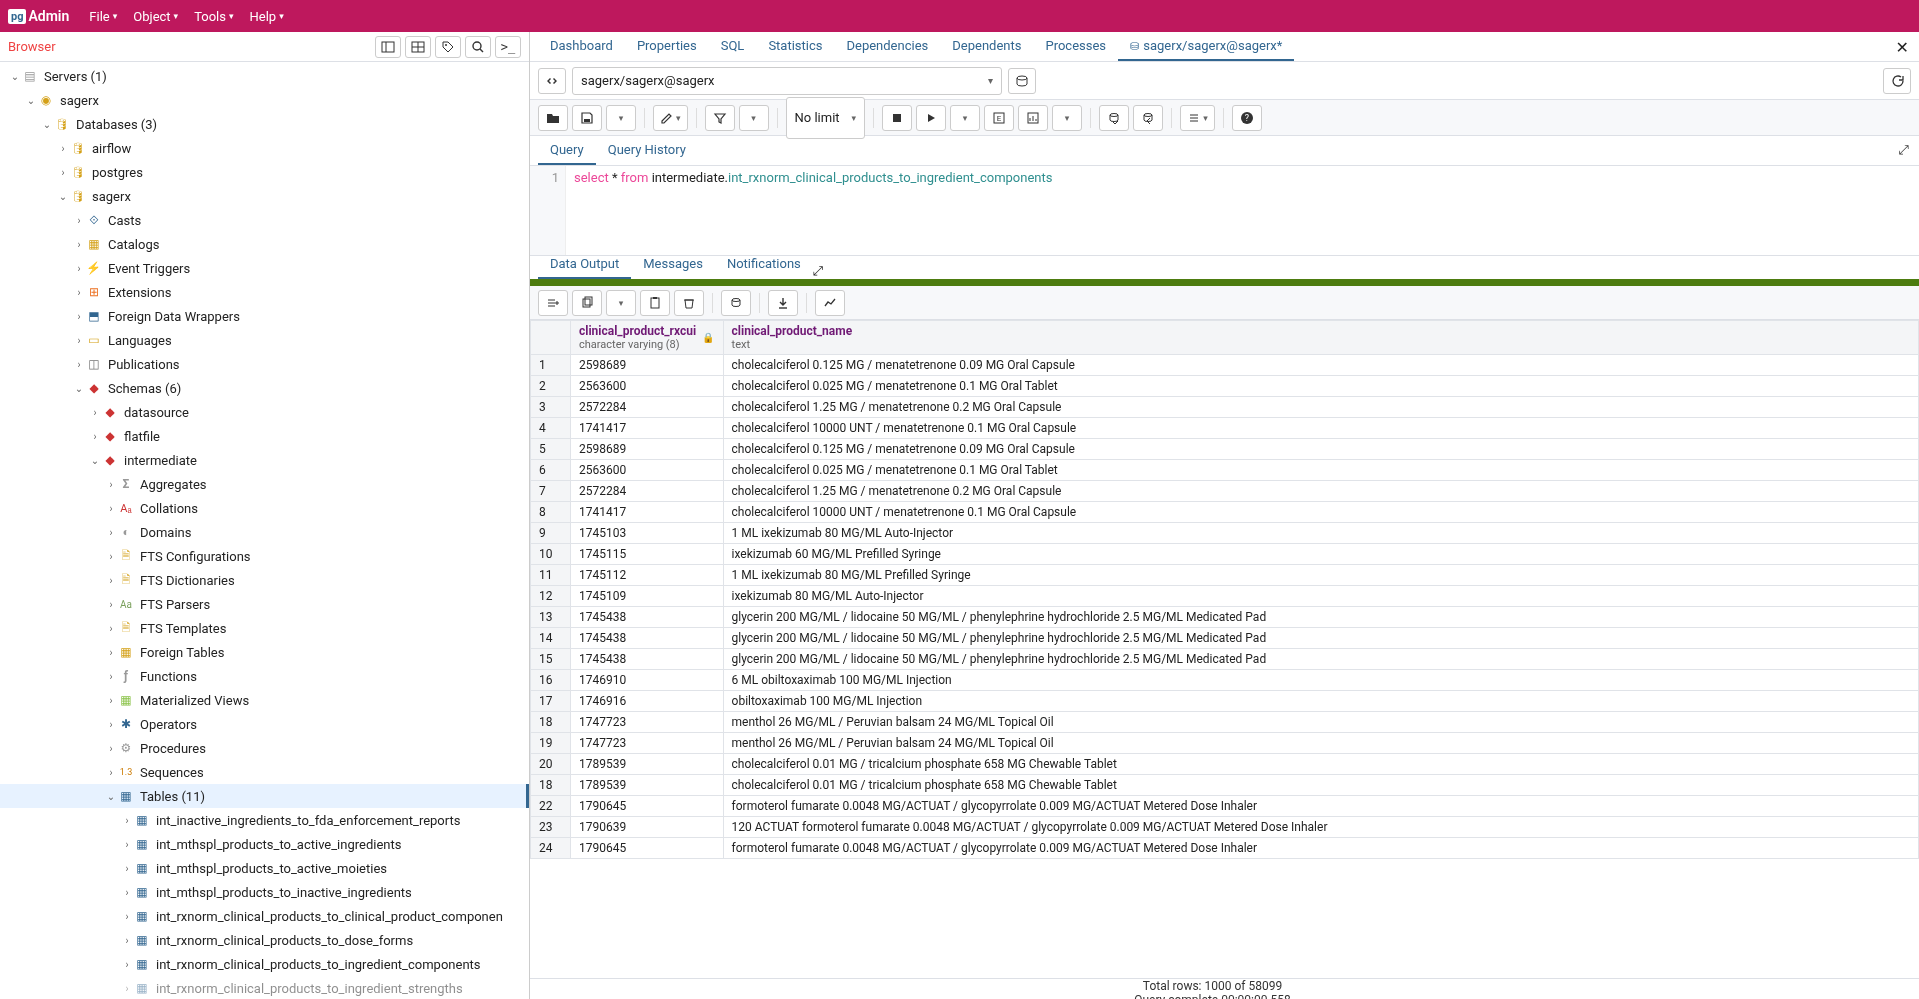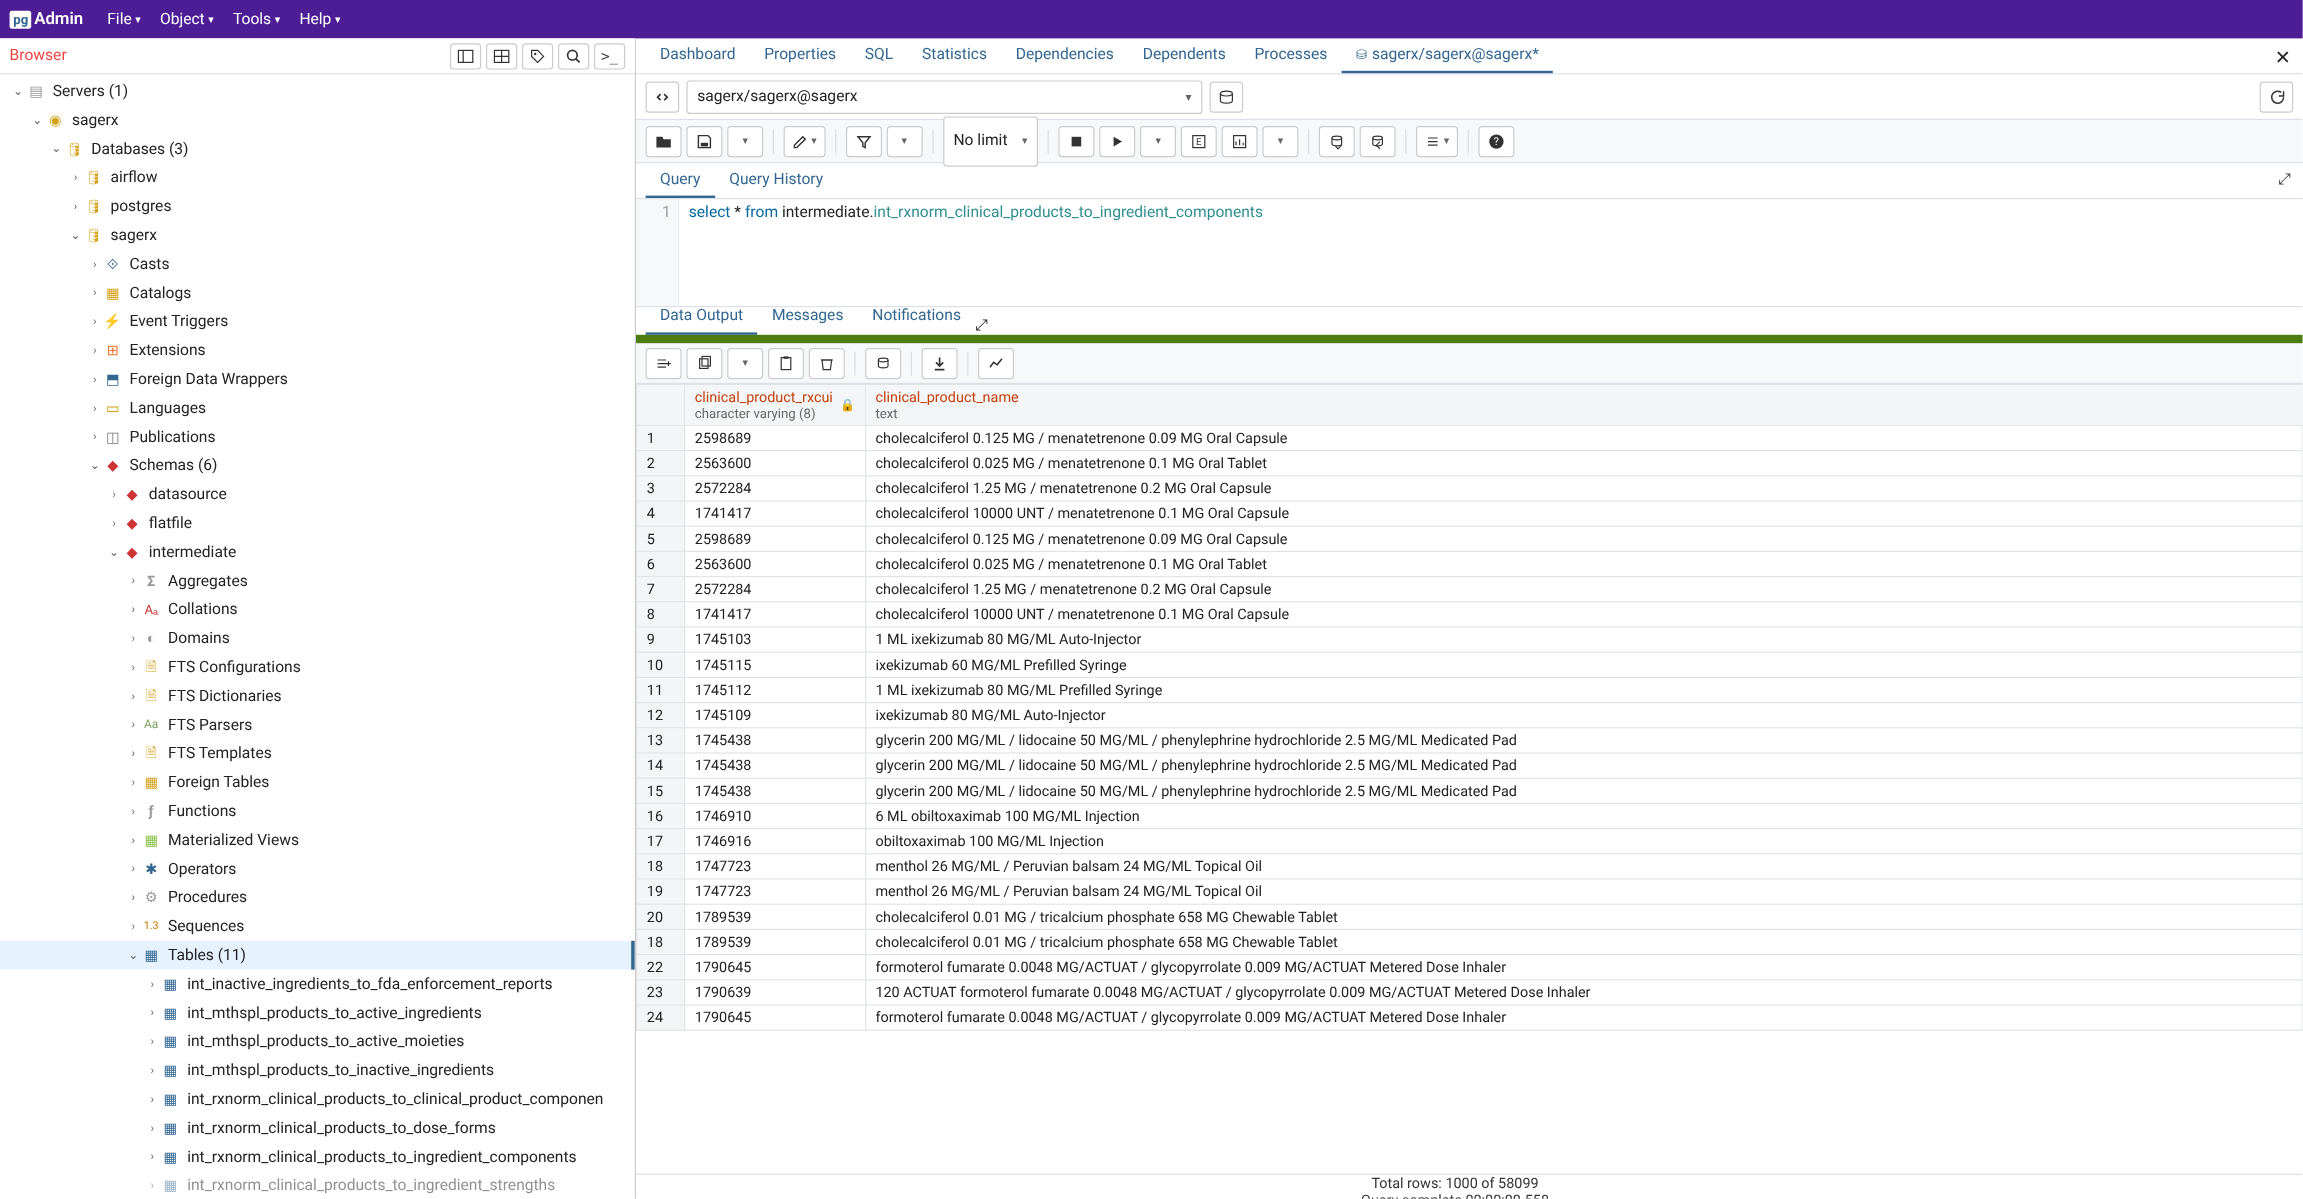--- a/index.html
+++ b/index.html
@@ -1,19 +1,19 @@
 <!DOCTYPE html>
 <html><head>
 <meta charset="utf-8">
 <style>
 * { margin: 0; padding: 0; box-sizing: border-box; font-family: -apple-system, BlinkMacSystemFont, "Segoe UI", Roboto, Helvetica, Arial, sans-serif; }
 body { width: 1919px; height: 999px; overflow: hidden; font-size: 13px; color: #222; background: #fff; }
 
 
-.menubar { background: #4c1d95; color: #fff; height: 27px; display: flex; align-items: center; padding: 16px 8px; }
+.menubar { background: #be185d; color: #fff; height: 27px; display: flex; align-items: center; padding: 16px 8px; }
 .menubar .logo { display: flex; align-items: center; margin-right: 12px; }
 .menubar .logo-box { background: #fff; color: #326690; font-weight: bold; font-size: 11px; padding: 1px 3px; border-radius: 2px; margin-right: 2px; }
 .menubar .logo-text { font-weight: 600; font-size: 14px; }
 .menubar .menu-item { padding: 4px 8px; cursor: pointer; display: flex; align-items: center; gap: 3px; }
 .menubar .menu-item .caret { font-size: 9px; }
 
 
 .main-layout { display: flex; height: calc(999px - 27px); }
 .browser-panel { width: 530px; border-right: 1px solid #ccc; display: flex; flex-direction: column; }
 .browser-header { height: 30px; border-bottom: 1px solid #dde0e6; display: flex; align-items: center; padding: 0 8px; background: #fff; }
@@ -77,35 +77,35 @@
 
 .subtab-row { height: 30px; display: flex; align-items: flex-end; padding-left: 8px; border-bottom: 1px solid #dde0e6; position: relative; }
 .subtab { padding: 6px 12px; font-size: 13px; color: #326690; cursor: pointer; border-bottom: 2px solid transparent; }
 .subtab.active { border-bottom-color: #326690; text-align: center; }
 .subtab-row .expand { position: absolute; right: 10px; top: 6px; cursor: pointer; font-size: 13px; color: #333; }
 
 
 .editor-wrap { height: 90px; display: flex; font-family: "Consolas", "Menlo", monospace; font-size: 13px; border-bottom: 1px solid #dde0e6; }
 .gutter { width: 36px; background: #f7f8fa; text-align: right; padding: 4px 6px 0 0; color: #999; border-right: 1px solid #eee; }
 .editor-body { flex: 1; padding: 4px 8px 0 8px; white-space: pre; }
-.sql-kw { color: #0369a1; }
+.sql-kw { color: #ec4899; }
 .sql-ident { color: #2f8f8f; }
 
 
 .out-tab-row { height: 30px; display: flex; align-items: flex-end; padding-left: 8px; border-bottom: 7px solid #4d7c0f; position: relative; }
 
 
 .out-toolbar { height: 34px; display: flex; align-items: center; padding: 0 8px; gap: 4px; background: #f7f8fa; border-bottom: 1px solid #dde0e6; }
 
 
 .grid-wrap { flex: 1; overflow: auto; }
 .grid { border-collapse: collapse; width: 100%; }
 .grid th, .grid td { border: 1px solid #e0e3e8; padding: 3px 8px; text-align: left; font-size: 12px; }
 .grid thead th { background: #f4f5f7; position: sticky; top: 0; font-weight: normal; }
-.grid thead th .col-name { font-weight: 400; color: #c2410c; }
+.grid thead th .col-name { font-weight: 700; color: #701a75; }
 .grid thead th .col-type { color: #666; font-size: 11px; }
 .grid td.rownum { background: #f4f5f7; text-align: left; width: 40px; color: #222; }
 .grid td.cell { font-family: inherit; }
 
 
 .statusbar { height: 26px; border-top: 1px solid #dde0e6; background: #fff; display: flex; align-items: center; padding: 0 12px; font-size: 12px; color: #333; flex-direction: column; }
 .statusbar .seg { margin-right: 24px; }
 .statusbar .spacer { flex: 1; }
 
 svg { display: block; }

